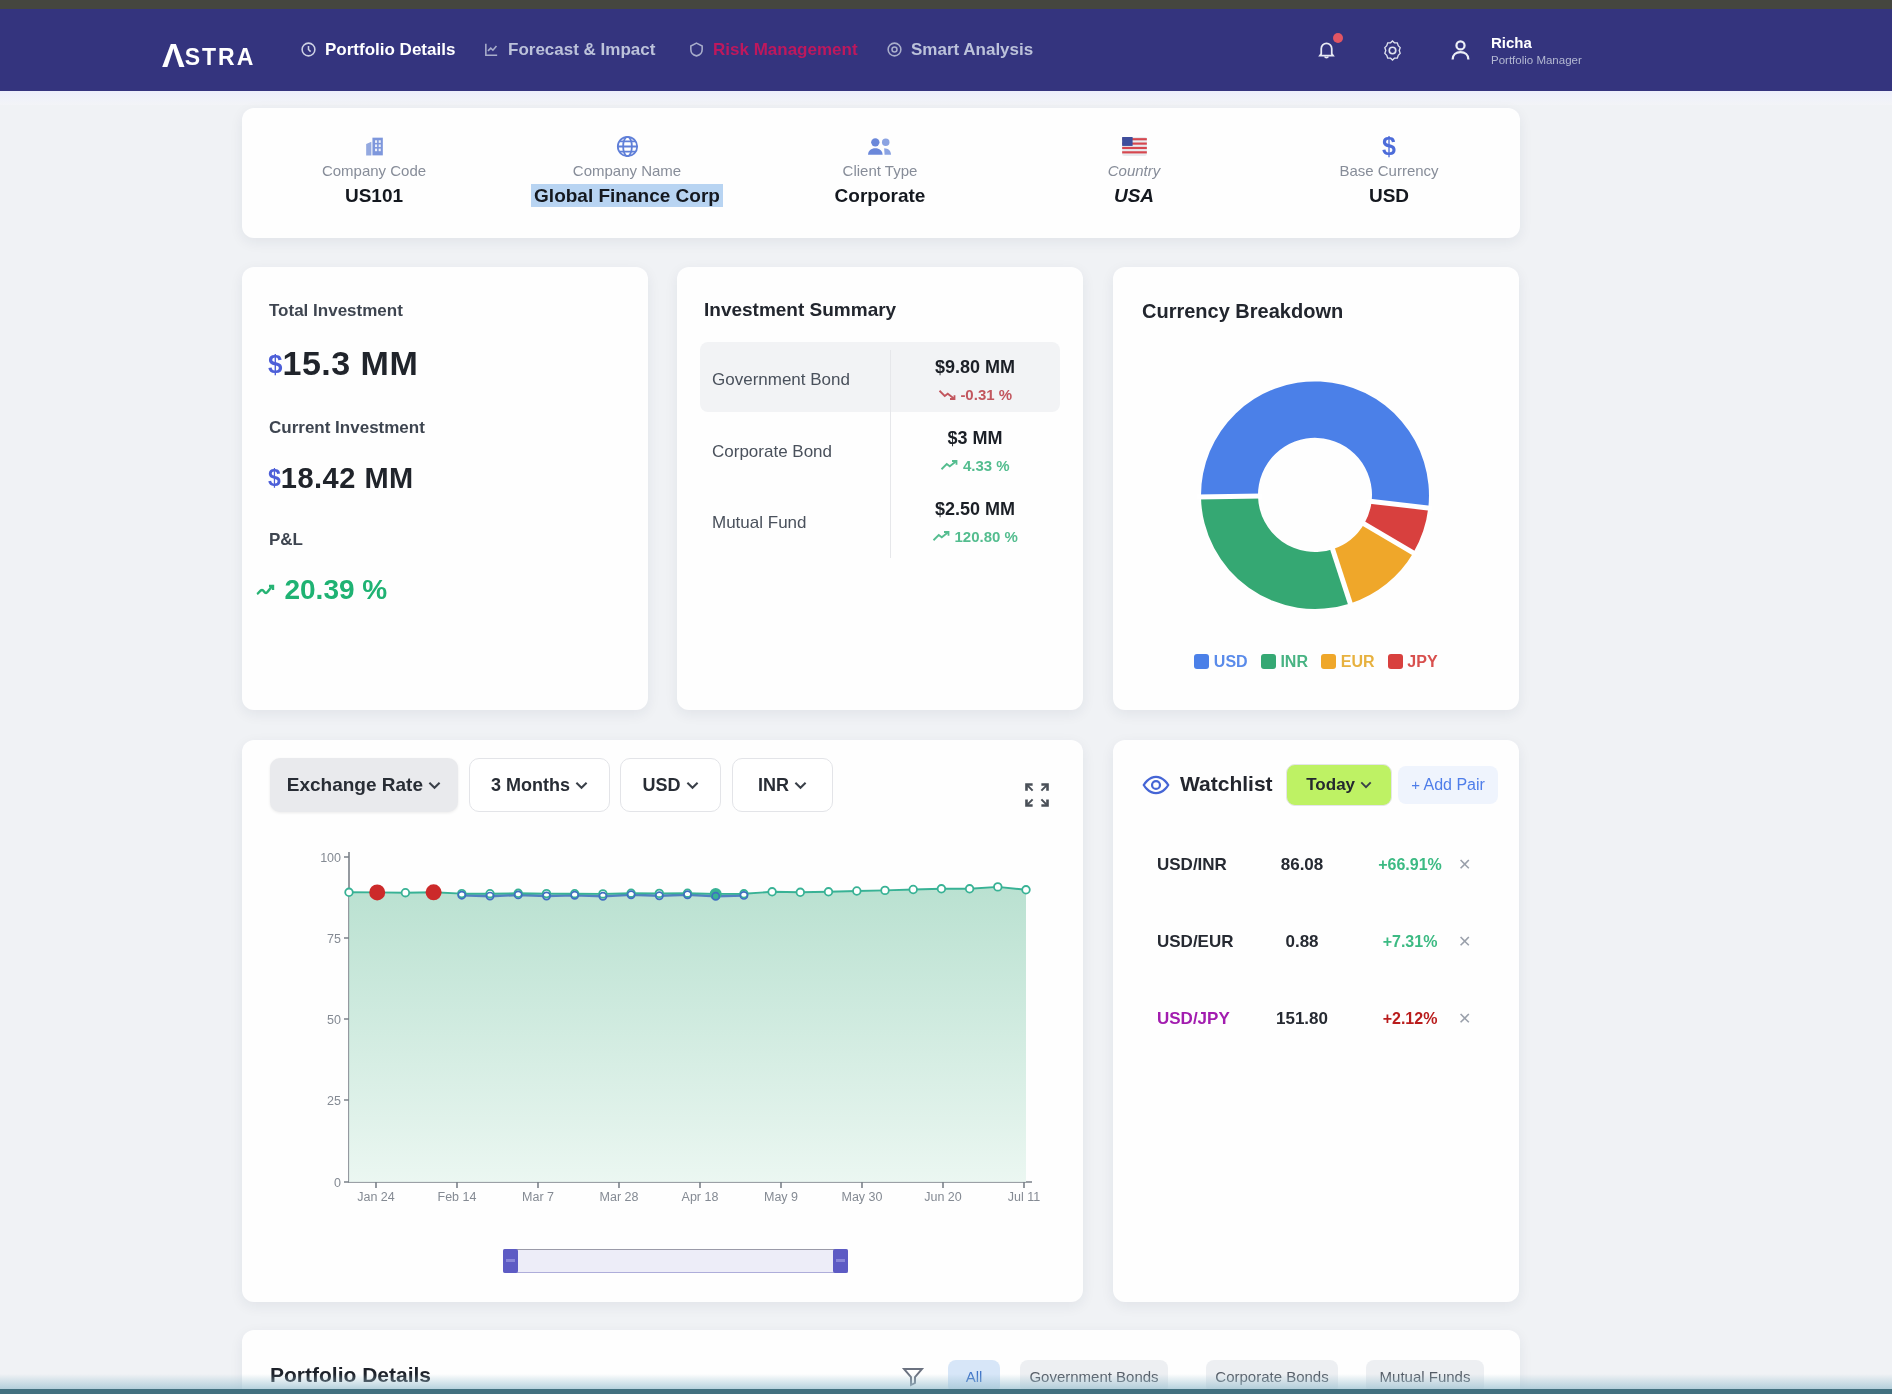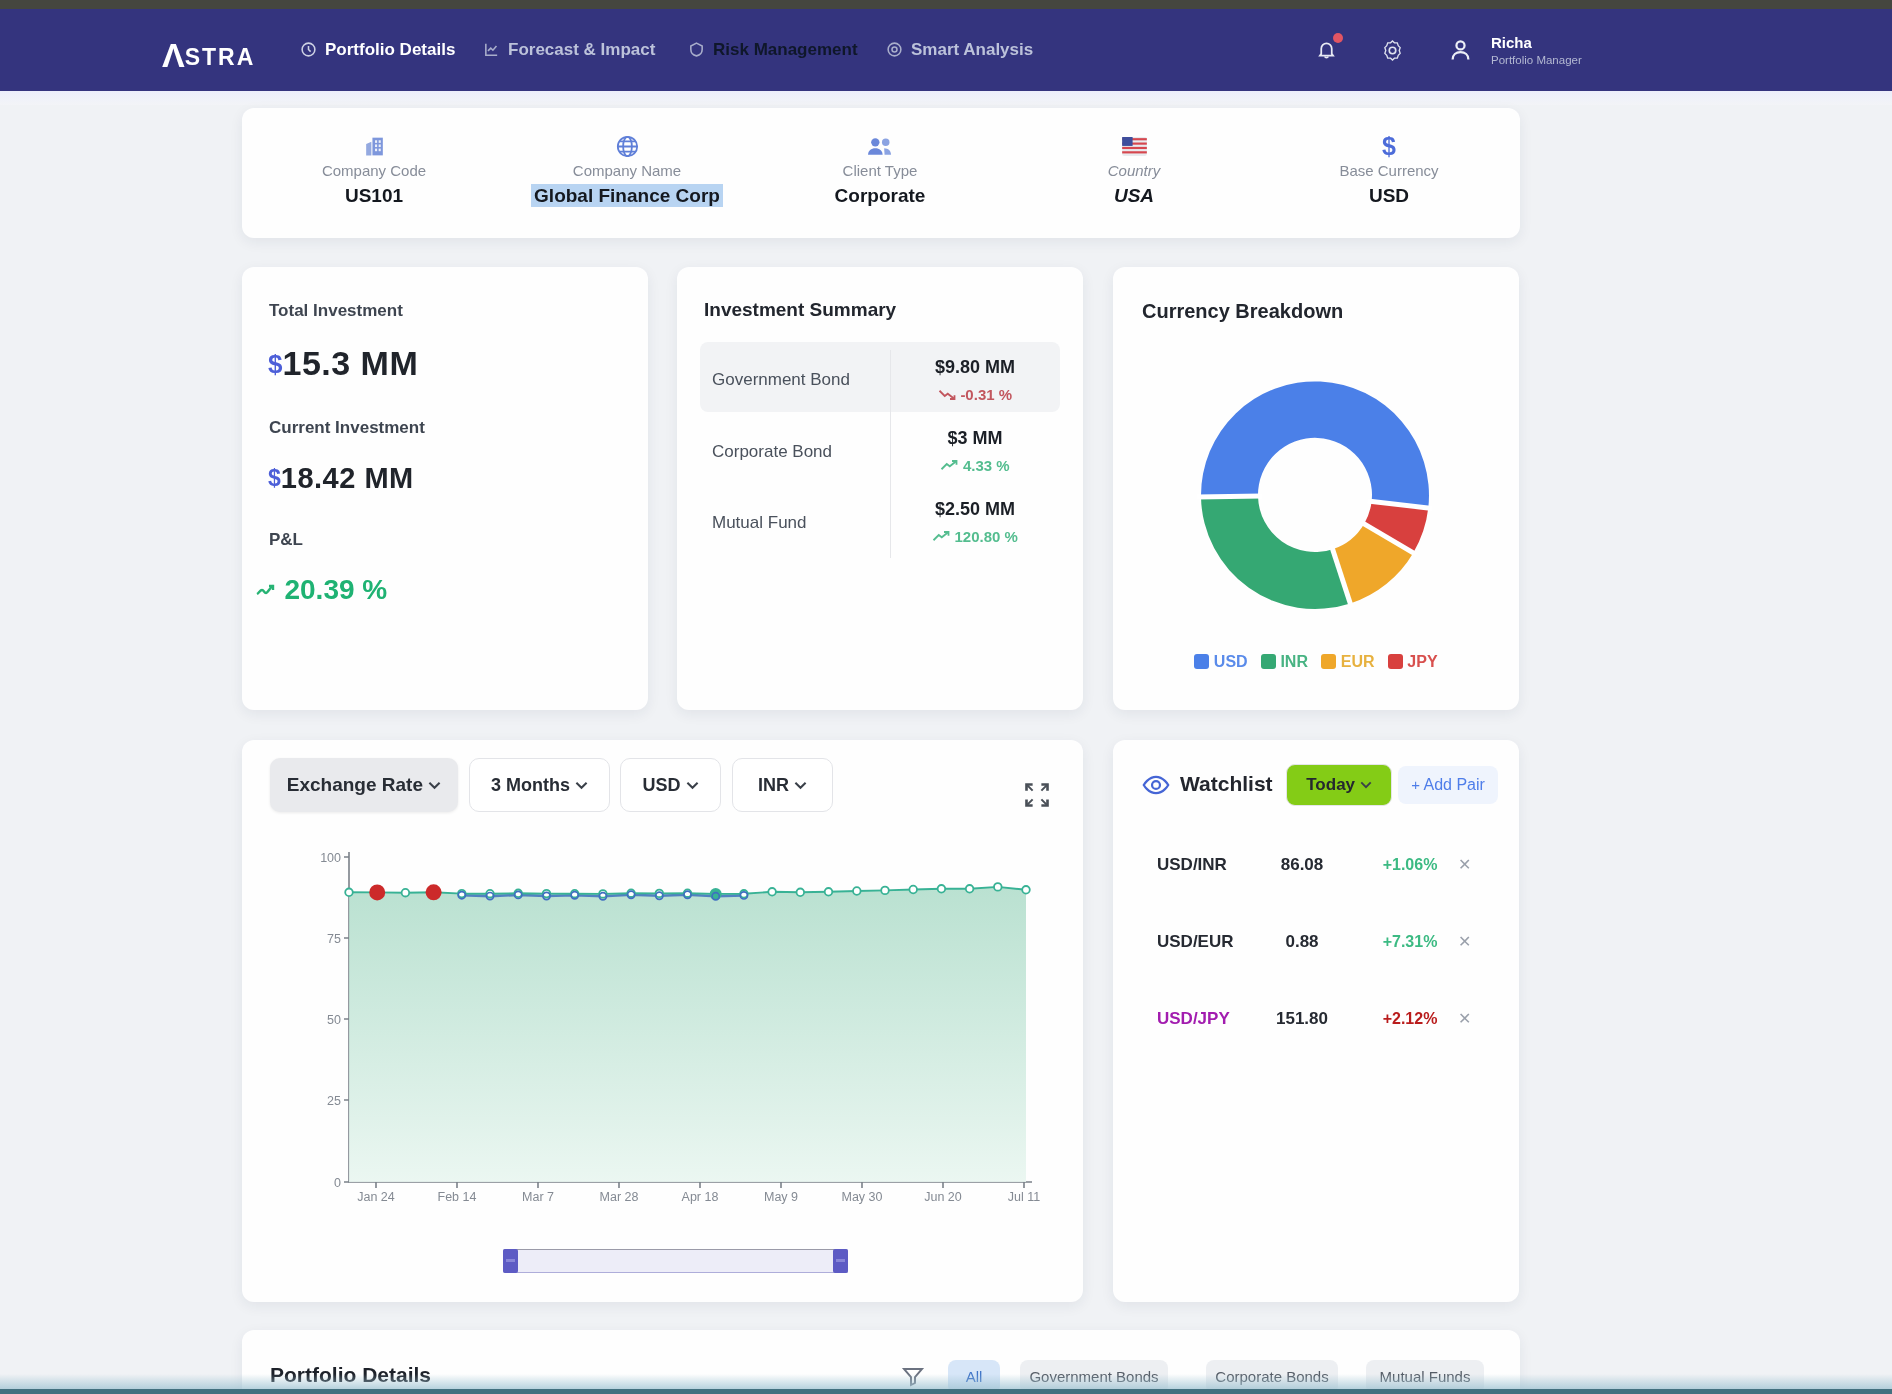--- a/index.html
+++ b/index.html
@@ -24,21 +24,21 @@
 <div class="abs" style="left:300px;top:40px;color:#fff;font-size:17px;font-weight:bold;">
   <svg width="17" height="17" viewBox="0 0 24 24" fill="none" stroke="#cdd1e4" stroke-width="2.2" style="vertical-align:-3px;margin-right:8px;">
       <circle cx="12" cy="12" r="9"></circle>
       <path d="M12 7v5l3 3"></path>
     </svg>Portfolio Details</div>
 <div class="abs" style="left:483px;top:40px;color:#bcc2da;font-size:17px;font-weight:bold;">
   <svg width="17" height="17" viewBox="0 0 24 24" fill="none" stroke="#a9aecb" stroke-width="2.2" style="vertical-align:-3px;margin-right:8px;">
       <path d="M4 4v16h16"></path>
       <path d="M7 14l4-4 3 3 5-6"></path>
     </svg>Forecast &amp; Impact</div>
-<div class="abs" style="left:688px;top:40px;color:#0f172a;font-size:17px;font-weight:bold;">
+<div class="abs" style="left:688px;top:40px;color:#be185d;font-size:17px;font-weight:bold;">
   <svg width="17" height="17" viewBox="0 0 24 24" fill="none" stroke="#a9aecb" stroke-width="2.2" style="vertical-align:-3px;margin-right:8px;">
       <path d="M12 3l8 4v5c0 5-3.5 8-8 9-4.5-1-8-4-8-9V7z"></path>
     </svg>Risk Management</div>
 <div class="abs" style="left:886px;top:40px;color:#bcc2da;font-size:17px;font-weight:bold;">
   <svg width="17" height="17" viewBox="0 0 24 24" fill="none" stroke="#a9aecb" stroke-width="2.2" style="vertical-align:-3px;margin-right:8px;">
       <circle cx="12" cy="12" r="9"></circle>
       <circle cx="12" cy="12" r="3.5"></circle>
     </svg>Smart Analysis</div>
 
 <div class="abs" style="left:1316px;top:38px;">
@@ -287,28 +287,28 @@
 <div class="abs" style="left:833px;top:1249px;width:15px;height:24px;background:#5d5bc4;border-radius:2px;">
     <div style="position:absolute;left:3px;top:10px;width:9px;height:3px;background:#8886d8;"></div>
   </div>
 
 <div class="card" style="left:1113px;top:740px;width:406px;height:562px;"></div>
 <svg class="abs" style="left:1142px;top:773px;" width="28" height="24" viewBox="0 0 24 18" fill="none" stroke="#4565d5" stroke-width="1.9">
     <path d="M1.5 9s4-7 10.5-7 10.5 7 10.5 7-4 7-10.5 7S1.5 9 1.5 9z"></path>
     <circle cx="12" cy="9" r="3.4"></circle>
   </svg>
 <div class="abs" style="left:1180px;top:772px;color:#23262e;font-size:21px;font-weight:bold;">Watchlist</div>
-<div class="abs" style="left:1286px;top:764px;width:106px;height:42px;background:#84cc16;border:1px solid #e4e5e9;box-sizing:border-box;border-radius:9px;text-align:center;line-height:40px;color:#24282f;font-size:17px;font-weight:bold;">Today <svg width="12" height="8" viewBox="0 0 14 9" fill="none" stroke="#3a4049" stroke-width="2.2" style="vertical-align:1px;">
+<div class="abs" style="left:1286px;top:764px;width:106px;height:42px;background:#bef264;border:1px solid #e4e5e9;box-sizing:border-box;border-radius:9px;text-align:center;line-height:40px;color:#24282f;font-size:17px;font-weight:bold;">Today <svg width="12" height="8" viewBox="0 0 14 9" fill="none" stroke="#3a4049" stroke-width="2.2" style="vertical-align:1px;">
       <path d="M1.5 1.5L7 7l5.5-5.5"></path>
     </svg></div>
 <div class="abs" style="left:1398px;top:766px;width:100px;height:38px;background:#eff4fd;border-radius:8px;text-align:center;line-height:38px;color:#4e7de9;font-size:16px;"><span style="font-size:15px;">+</span> Add Pair</div>
 
 <div class="abs" style="left:1157px;top:855px;color:#262a32;font-size:17px;font-weight:bold;">USD/INR</div>
 <div class="abs" style="left:1262px;top:855px;width:80px;text-align:center;color:#262a32;font-size:17px;font-weight:bold;">86.08</div>
-<div class="abs" style="left:1370px;top:856px;width:80px;text-align:center;color:#3cba83;font-size:16px;font-weight:bold;">+1.06%</div>
+<div class="abs" style="left:1370px;top:856px;width:80px;text-align:center;color:#3cba83;font-size:16px;font-weight:bold;">+66.91%</div>
 <div class="abs" style="left:1458px;top:855px;color:#9aa0ab;font-size:16px;">✕</div>
 <div class="abs" style="left:1157px;top:932px;color:#262a32;font-size:17px;font-weight:bold;">USD/EUR</div>
 <div class="abs" style="left:1262px;top:932px;width:80px;text-align:center;color:#262a32;font-size:17px;font-weight:bold;">0.88</div>
 <div class="abs" style="left:1370px;top:933px;width:80px;text-align:center;color:#3cba83;font-size:16px;font-weight:bold;">+7.31%</div>
 <div class="abs" style="left:1458px;top:932px;color:#9aa0ab;font-size:16px;">✕</div>
 <div class="abs" style="left:1157px;top:1009px;color:#a21caf;font-size:17px;font-weight:bold;">USD/JPY</div>
 <div class="abs" style="left:1262px;top:1009px;width:80px;text-align:center;color:#262a32;font-size:17px;font-weight:bold;">151.80</div>
 <div class="abs" style="left:1370px;top:1010px;width:80px;text-align:center;color:#b91c1c;font-size:16px;font-weight:bold;">+2.12%</div>
 <div class="abs" style="left:1458px;top:1009px;color:#9aa0ab;font-size:16px;">✕</div>
 

